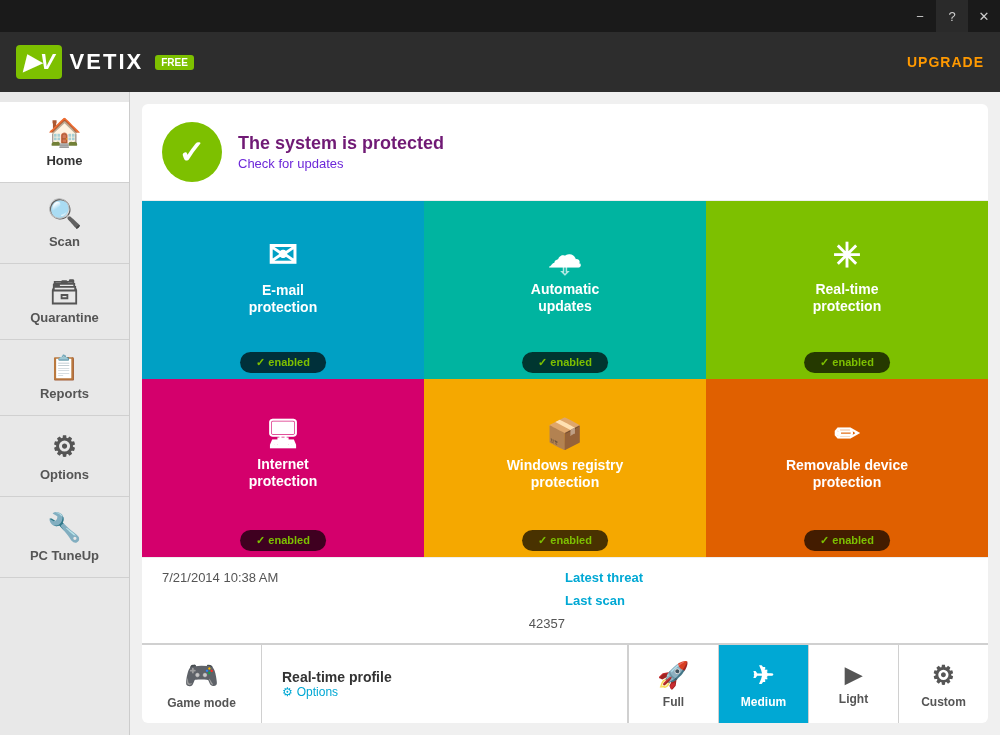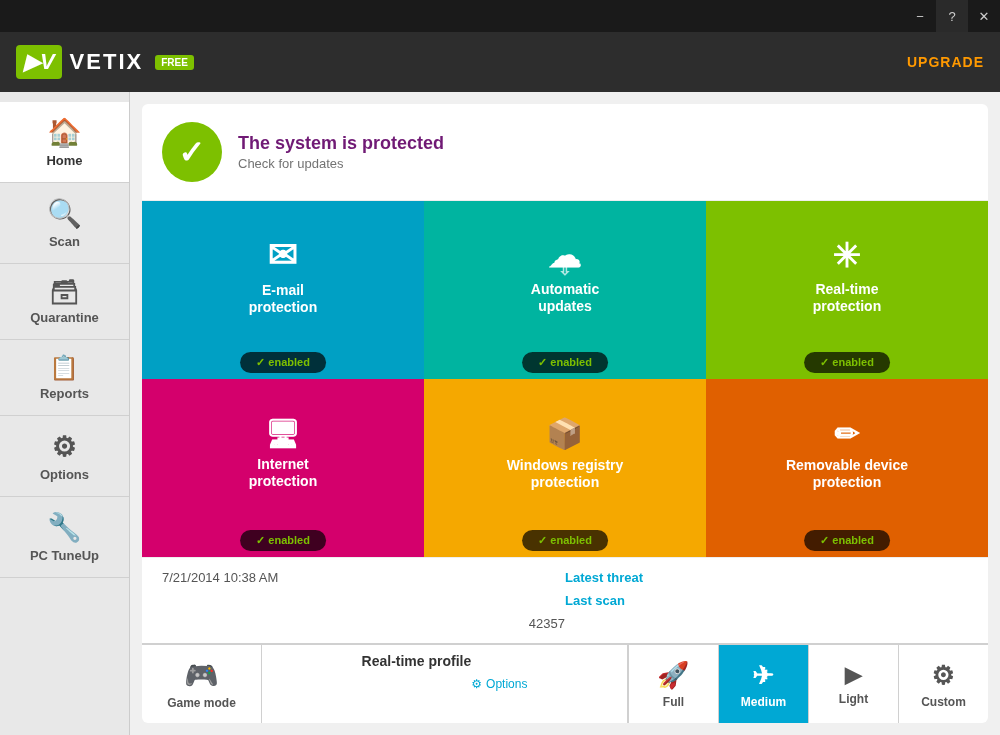--- a/index.html
+++ b/index.html
@@ -139,21 +139,21 @@
       display: flex; align-items: center; justify-content: center;
       color: white; font-size: 30px;
       flex-shrink: 0;
     }
     .status-text h2 {
       color: #701a75;
       font-size: 18px;
       font-weight: 700;
     }
     .status-text a {
-      color: #737373;
+      color: #6d28d9;
       font-size: 13px;
       text-decoration: none;
       cursor: pointer;
     }
 
     
     .protection-grid {
       display: grid;
       grid-template-columns: repeat(3, 1fr);
       grid-template-rows: repeat(2, 1fr);
@@ -232,21 +232,21 @@
       padding: 8px 12px;
       border: none;
       background: transparent;
     }
     .bottom-btn .btn-icon { font-size: 28px; color: #555; }
     .bottom-btn.game-mode { width: 120px; border-right: 1px solid #d0d0d0; }
 
     .realtime-profile {
       flex: 1;
       display: flex;
-      flex-direction: row;
+      flex-direction: column;
       justify-content: center;
       padding: 8px 20px;
       border-right: 1px solid #d0d0d0;
     }
     .realtime-profile-title {
       font-size: 14px;
       font-weight: 700;
       color: #333;
     }
     .realtime-profile-options {

